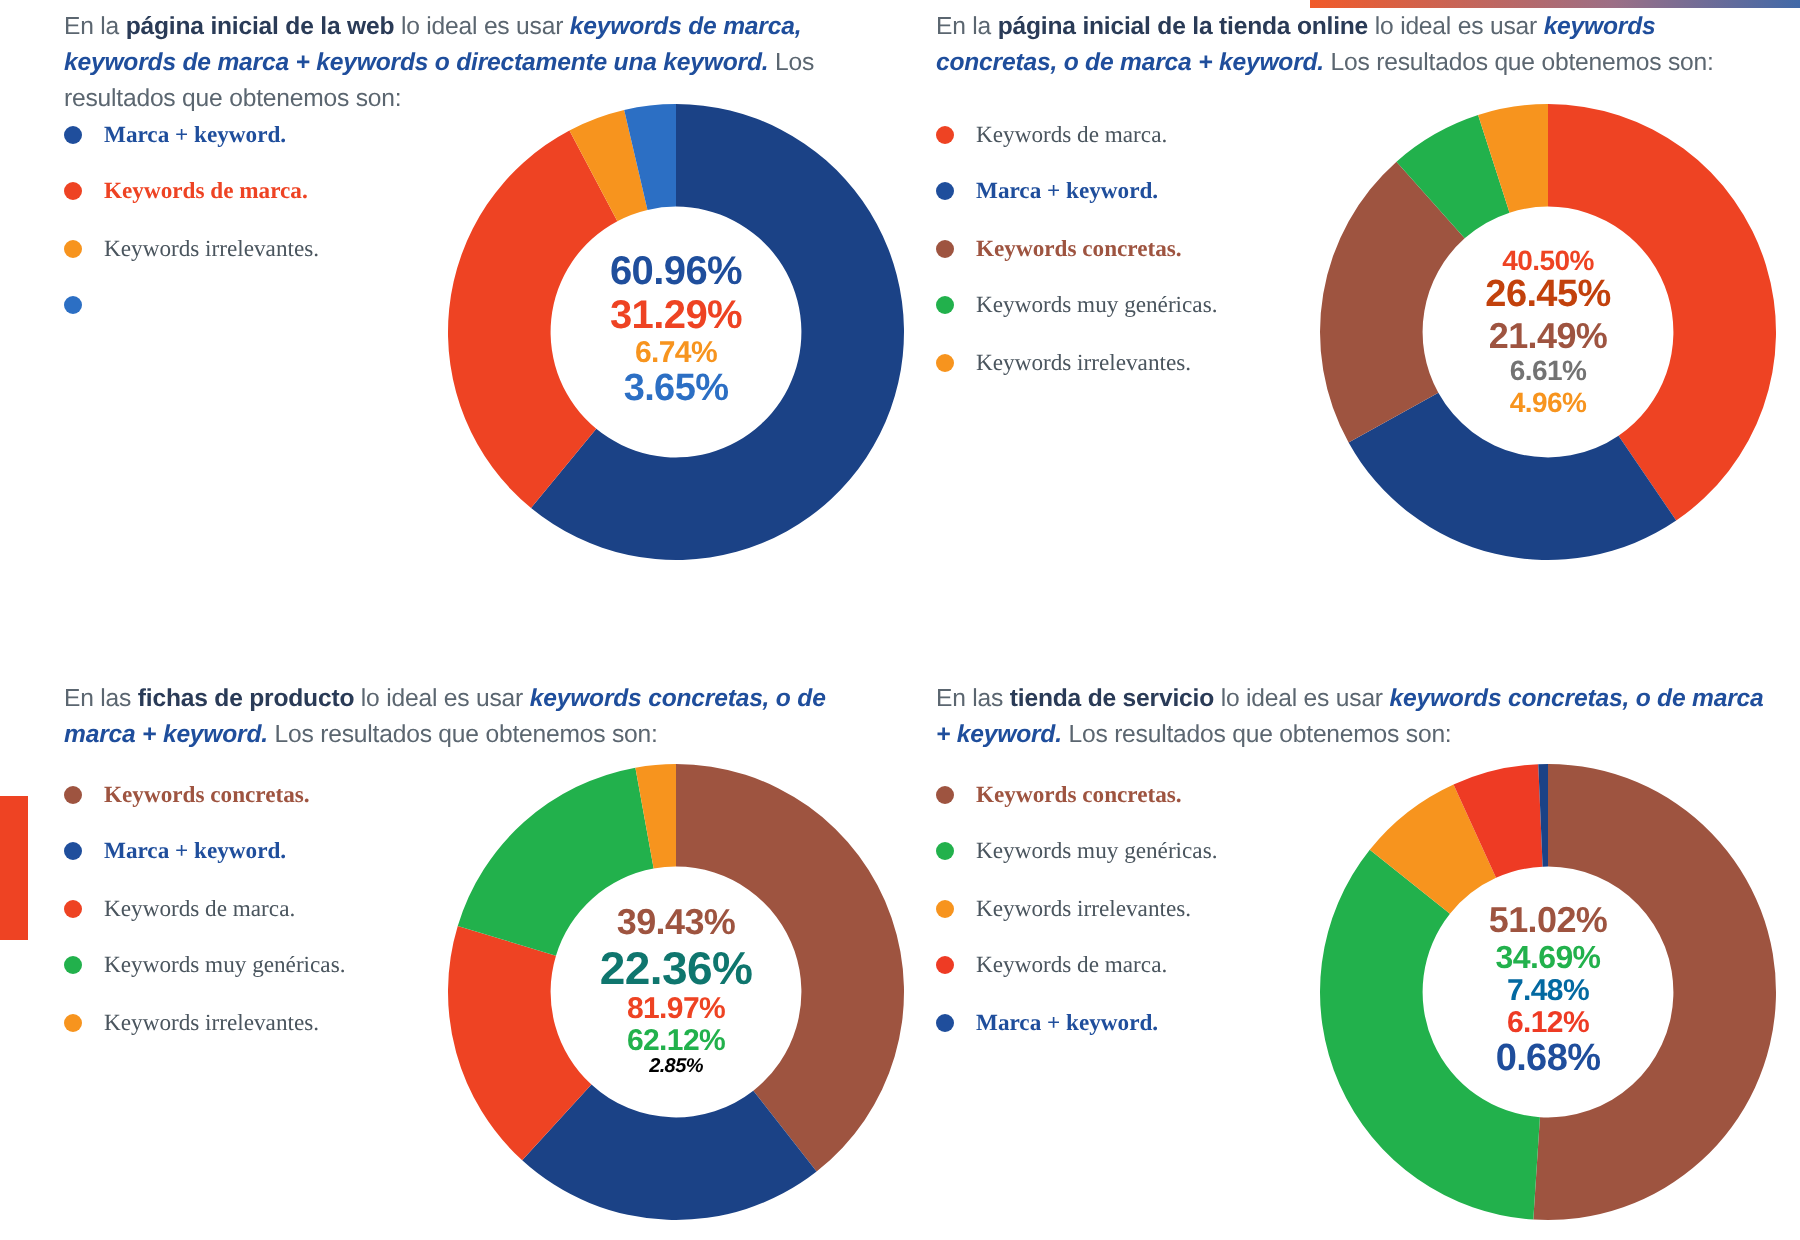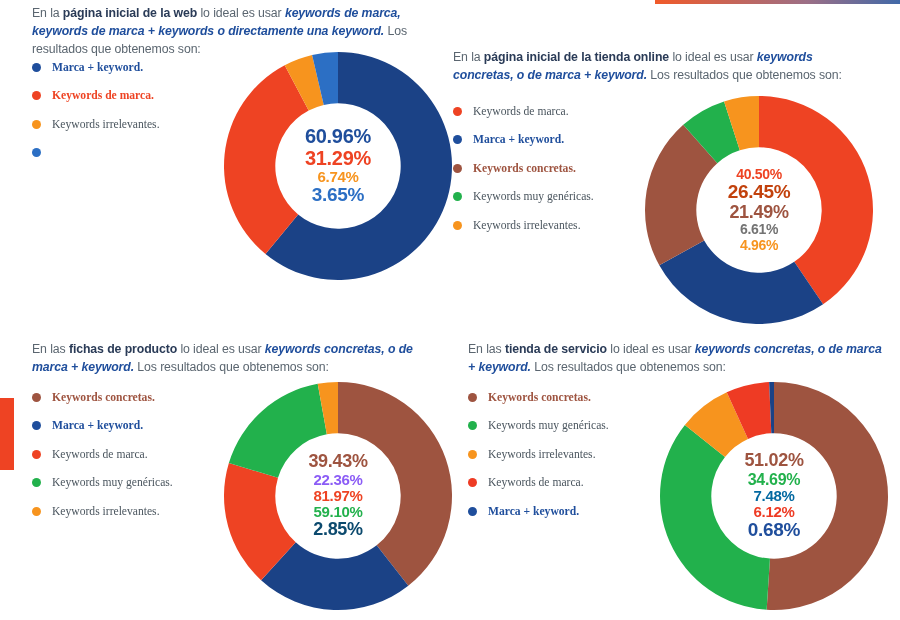--- a/index.html
+++ b/index.html
@@ -34,21 +34,21 @@
     background: #EE4323;
   }
 
   
   .panel {
     position: absolute;
     width: 440px;
     height: 310px;
   }
   #panel-0 { left: 22px;  top: 4px; }
-  #panel-1 { left: 443px; top: 4px; margin-top: 44px; }
+  #panel-1 { left: 458px; top: 4px; }
   #panel-2 { left: 22px;  top: 340px; }
   #panel-3 { left: 458px; top: 340px; }
 
   
   .intro {
     font-size: 12.3px;
     line-height: 1.48;
     color: #5b6670;
     width: 415px;
     margin: 0 0 14px 10px;
@@ -233,24 +233,24 @@
   <div class="donut-wrap">
     <svg class="donut-svg" viewBox="0 0 232 232">
         <path d="M 116 2 A 114 114 0 0 1 186.28914497214856 205.75208130781303 L 154.65902973468172 165.36364471929716 A 62.7 62.7 0 0 0 116 53.3 Z" fill="#9E5440"></path>
         <path d="M 186.28914497214856 205.75208130781303 A 114 114 0 0 1 39.09756488392668 200.15471153309323 L 73.70366068615968 162.2850913432013 A 62.7 62.7 0 0 0 154.65902973468172 165.36364471929716 Z" fill="#1B4286"></path>
         <path d="M 39.09756488392668 200.15471153309323 A 114 114 0 0 1 6.876692908163591 83.01358083482286 L 55.98218109948997 97.85746945915257 A 62.7 62.7 0 0 0 73.70366068615968 162.2850913432013 Z" fill="#EE4323"></path>
         <path d="M 6.876692908163591 83.01358083482286 A 114 114 0 0 1 95.69686547632422 3.822539124325317 L 104.83327601197833 54.30239651837892 A 62.7 62.7 0 0 0 55.98218109948997 97.85746945915257 Z" fill="#22B14C"></path>
         <path d="M 95.69686547632422 3.822539124325317 A 114 114 0 0 1 115.99999999999999 2 L 115.99999999999999 53.3 A 62.7 62.7 0 0 0 104.83327601197833 54.30239651837892 Z" fill="#F7941E"></path>
       </svg>
     <div class="center-values">
         <div class="cv" data-bind="panels.2.chart_data.labels.0" style="color: rgb(158, 84, 64); font-size: 18px;">39.43%</div>
-        <div class="cv" data-bind="panels.2.chart_data.labels.1" style="color: #8b5cf6; font-size: 15px;">22.36%</div>
+        <div class="cv" data-bind="panels.2.chart_data.labels.1" style="color: #0f766e; font-size: 23px;">22.36%</div>
         <div class="cv" data-bind="panels.2.chart_data.labels.2" style="color: rgb(238, 67, 35); font-size: 15px;">81.97%</div>
-        <div class="cv" data-bind="panels.2.chart_data.labels.3" style="color: rgb(34, 177, 76); font-size: 15px;">59.10%</div>
-        <div class="cv" data-bind="panels.2.chart_data.labels.4" style="color: #0c4a6e; font-size: 18px;">2.85%</div>
+        <div class="cv" data-bind="panels.2.chart_data.labels.3" style="color: rgb(34, 177, 76); font-size: 15px;">62.12%</div>
+        <div class="cv" data-bind="panels.2.chart_data.labels.4" style="color: #000000; font-size: 10px; font-style: italic;">2.85%</div>
       </div>
   </div>
 </div>
 
 <div class="panel tall" id="panel-3">
   <p class="intro">
     <span data-bind="panels.3.intro.prefix">En las </span><span class="b" data-bind="panels.3.intro.bold">tienda de servicio</span><span data-bind="panels.3.intro.mid"> lo ideal es usar </span><span class="bi" data-bind="panels.3.intro.bold_italic">keywords concretas, o de marca + keyword.</span><span data-bind="panels.3.intro.suffix"> Los resultados que obtenemos son:</span>
   </p>
   <div class="legend">
       <div class="legend-item strong">

